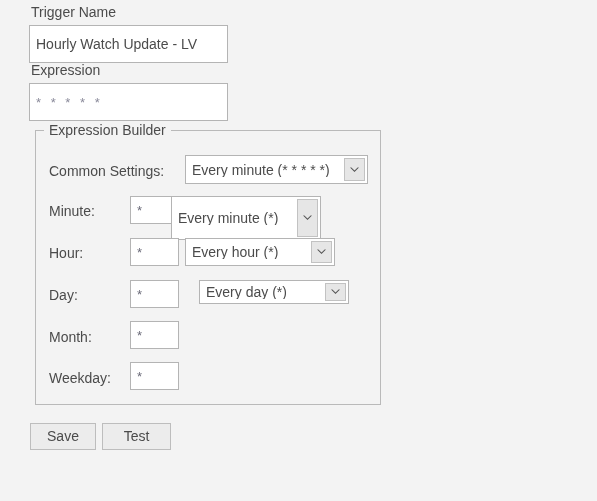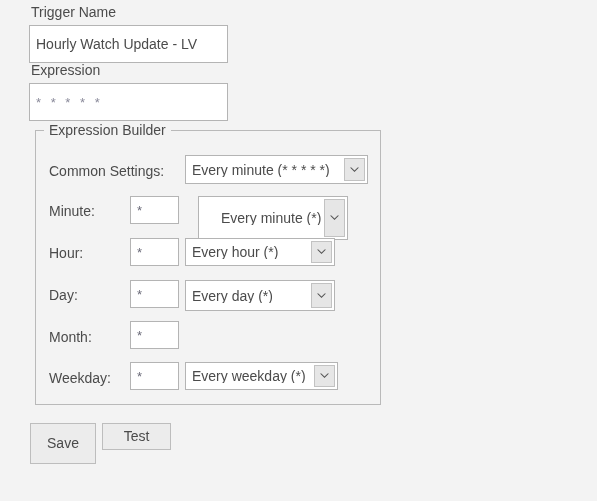--- a/index.html
+++ b/index.html
@@ -147,21 +147,21 @@
     border: 1px solid #bdbdbd;
     font-family: "Liberation Sans", sans-serif;
     font-size: 14px;
     color: #4b4b4b;
     text-align: center;
     line-height: 25px;
     cursor: default;
     border-radius: 0;
     padding: 0;
   }
-  #save-button { left: 6px;  top: 423px; width: 66px; height: 41px; }
+  #save-button { left: 6px;  top: 423px; width: 66px; height: 27px; }
   #test-button { left: 78px; top: 423px; width: 69px; height: 27px; }
 </style>
 </head>
 <body>
 
 <div class="page">
 
   <div class="field-label" id="trigger-name-label">Trigger Name</div>
   <input class="text-input" id="trigger-name-input" type="text" value="Hourly Watch Update - LV" style="">
 
@@ -176,21 +176,21 @@
     <span class="sel-text">Every minute (* * * * *)</span>
     <span class="sel-arrow">
       <svg width="11" height="8" viewBox="0 0 11 8">
           <path d="M1 1.5 L5.5 6 L10 1.5 L8.6 1.5 L5.5 4.4 L2.4 1.5 Z" fill="#555555"></path>
         </svg>
     </span>
   </div>
 
   <div class="row-label" style="top:202px;">Minute:</div>
   <input class="small-input" type="text" style="left: 106px; top: 196px; width: 49px; height: 28px;" value="*">
-  <div class="select" style="left:174px; top:196px; width:150px; height:44px;padding-left:16px;">
+  <div class="select" style="left:147px; top:196px; width:150px; height:44px;">
     <span class="sel-text">Every minute (*)</span>
     <span class="sel-arrow">
       <svg width="11" height="8" viewBox="0 0 11 8">
           <path d="M1 1.5 L5.5 6 L10 1.5 L8.6 1.5 L5.5 4.4 L2.4 1.5 Z" fill="#555555"></path>
         </svg>
     </span>
   </div>
 
   <div class="row-label" style="top:244px;">Hour:</div>
   <input class="small-input" type="text" style="left: 106px; top: 238px; width: 49px; height: 28px;" value="*">
@@ -198,39 +198,31 @@
     <span class="sel-text">Every hour (*)</span>
     <span class="sel-arrow">
       <svg width="11" height="8" viewBox="0 0 11 8">
           <path d="M1 1.5 L5.5 6 L10 1.5 L8.6 1.5 L5.5 4.4 L2.4 1.5 Z" fill="#555555"></path>
         </svg>
     </span>
   </div>
 
   <div class="row-label" style="top:286px;">Day:</div>
   <input class="small-input" type="text" style="left: 106px; top: 280px; width: 49px; height: 28px;" value="*">
-  <div class="select" style="left:161px; top:280px; width:150px; height:31px;">
+  <div class="select" style="left:175px; top:280px; width:150px; height:24px;">
     <span class="sel-text">Every day (*)</span>
     <span class="sel-arrow">
       <svg width="11" height="8" viewBox="0 0 11 8">
           <path d="M1 1.5 L5.5 6 L10 1.5 L8.6 1.5 L5.5 4.4 L2.4 1.5 Z" fill="#555555"></path>
         </svg>
     </span>
   </div>
 
   <div class="row-label" style="top:328px;">Month:</div>
   <input class="small-input" type="text" style="left: 106px; top: 321px; width: 49px; height: 28px;" value="*">
 
   <div class="row-label" style="top:369px;">Weekday:</div>
   <input class="small-input" type="text" style="left: 106px; top: 362px; width: 49px; height: 28px;" value="*">
-  <div class="select" style="left:161px; top:362px; width:153px; height:28px;">
-    <span class="sel-text">Every weekday (*)</span>
-    <span class="sel-arrow">
-      <svg width="11" height="8" viewBox="0 0 11 8">
-          <path d="M1 1.5 L5.5 6 L10 1.5 L8.6 1.5 L5.5 4.4 L2.4 1.5 Z" fill="#555555"></path>
-        </svg>
-    </span>
-  </div>
 
   <button class="btn" id="save-button">Save</button>
   <button class="btn" id="test-button">Test</button>
 
 </div>
 
 </body></html>

